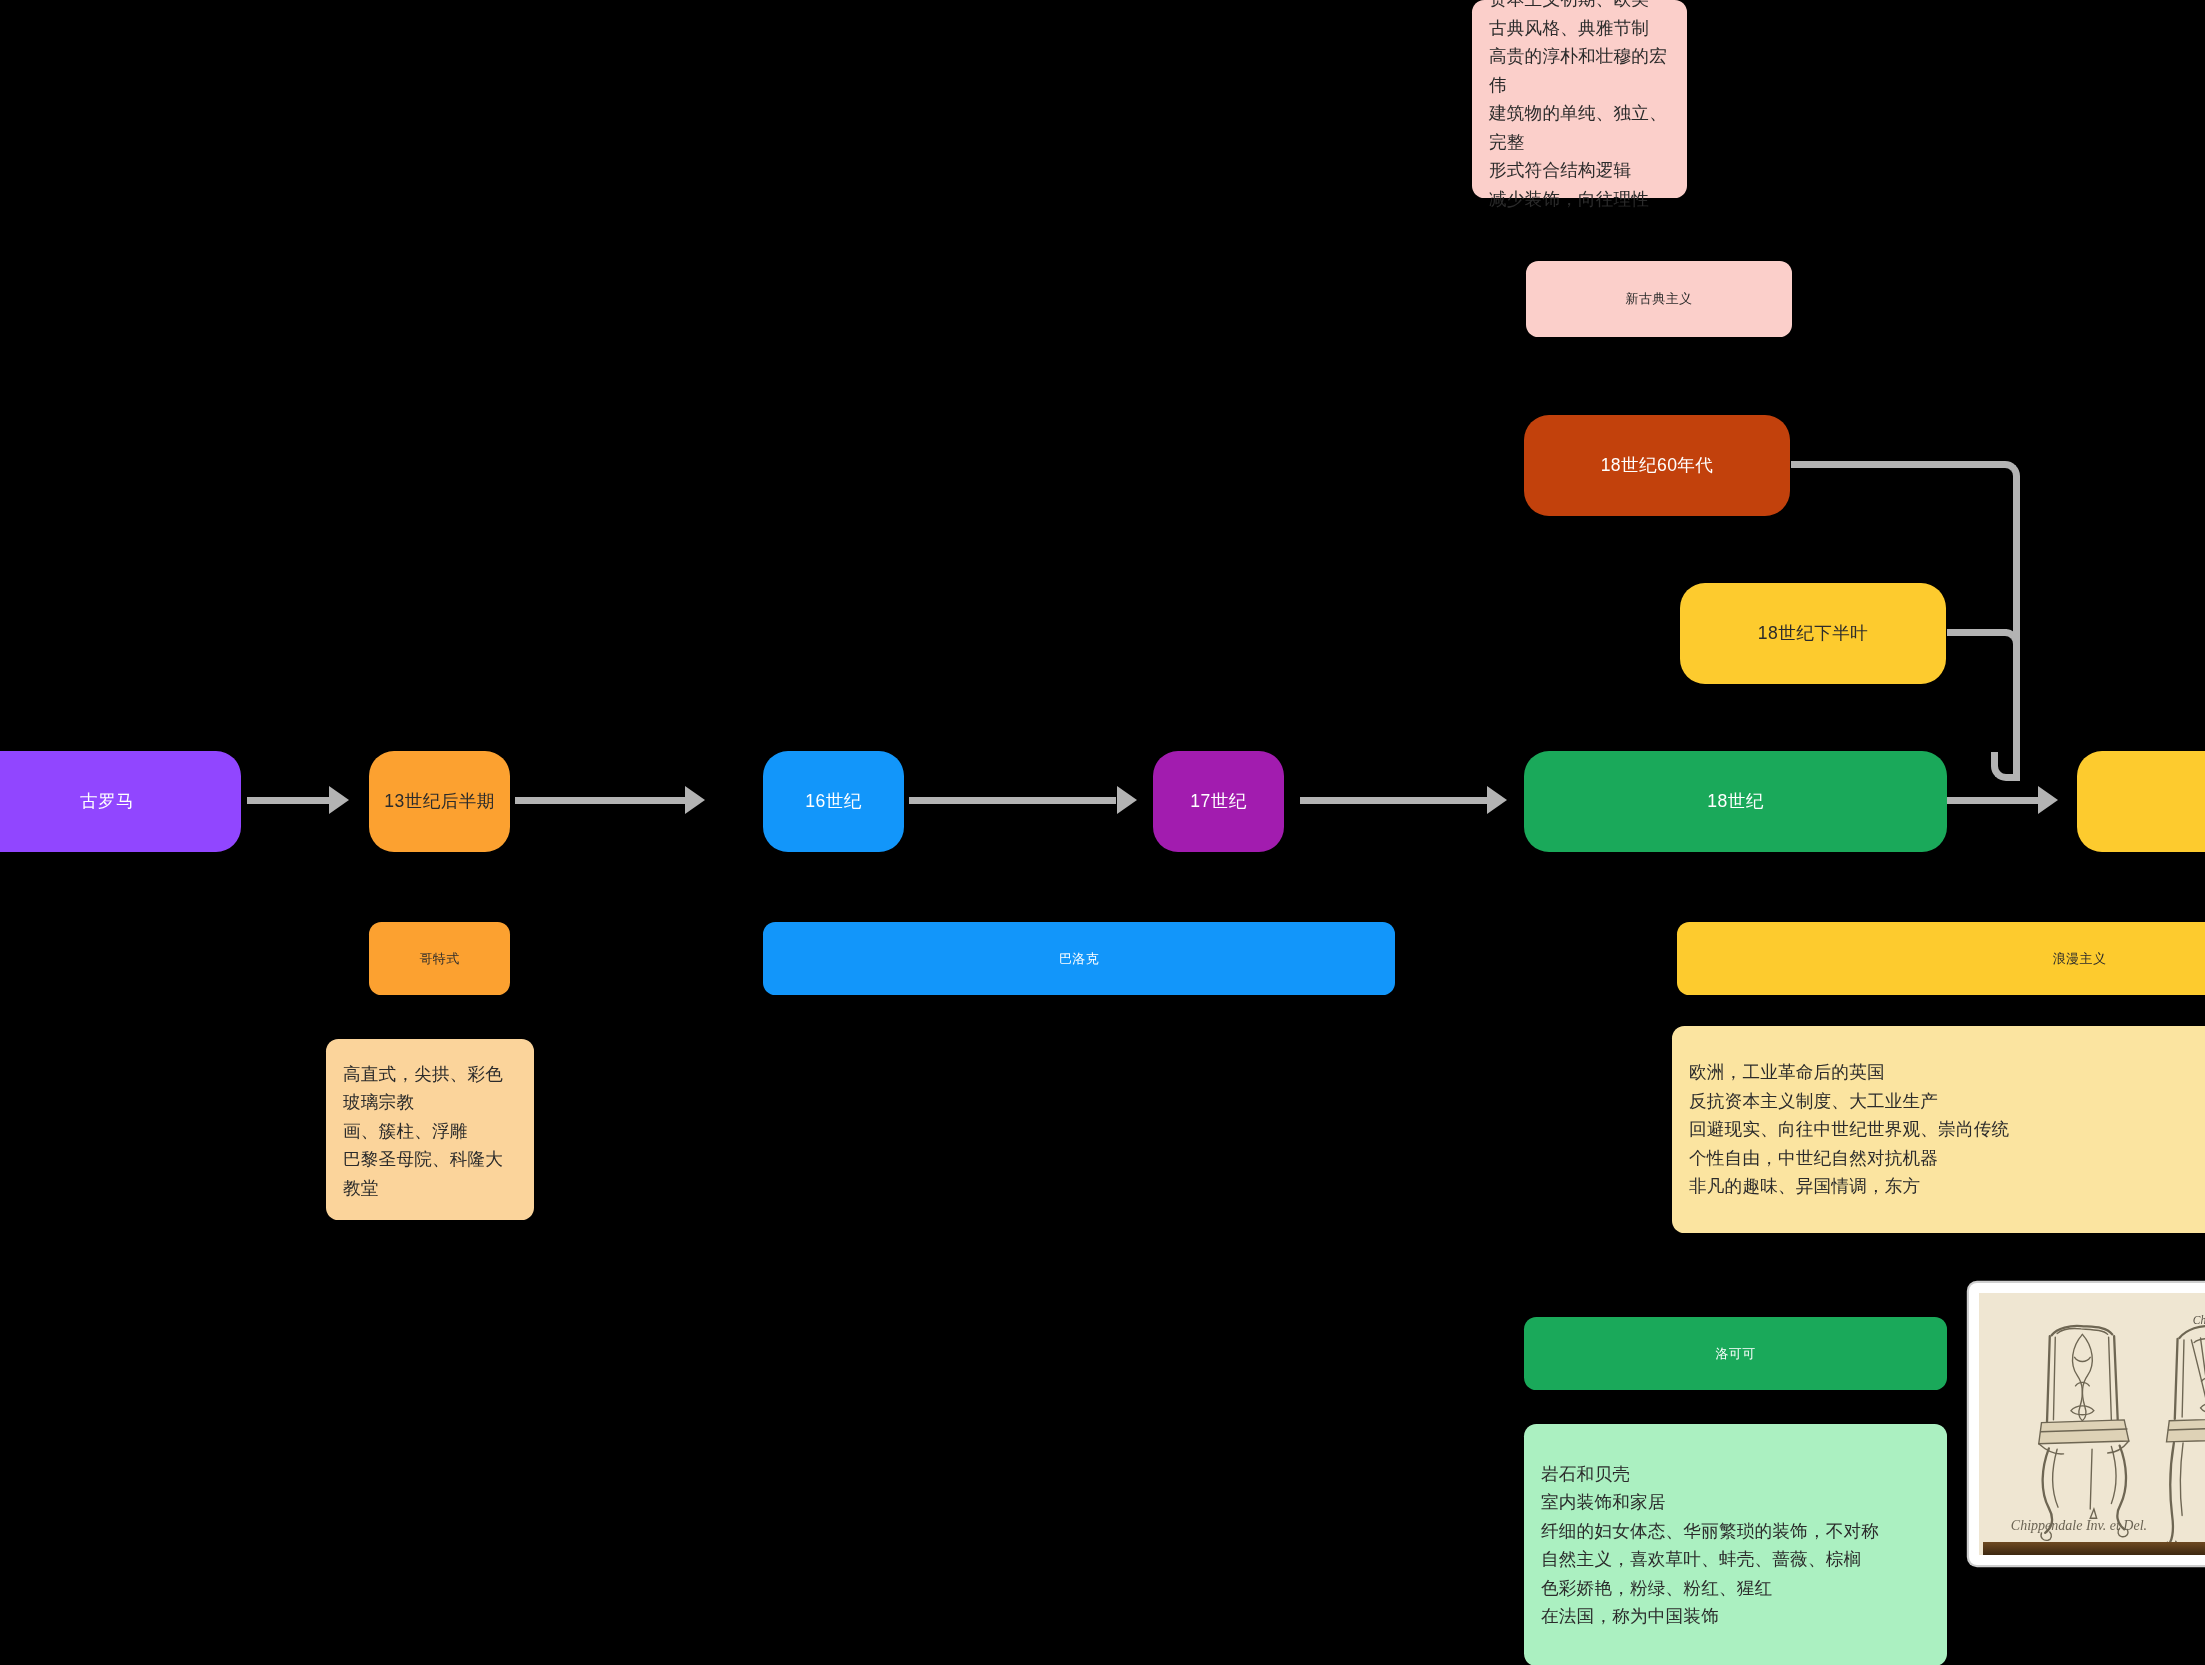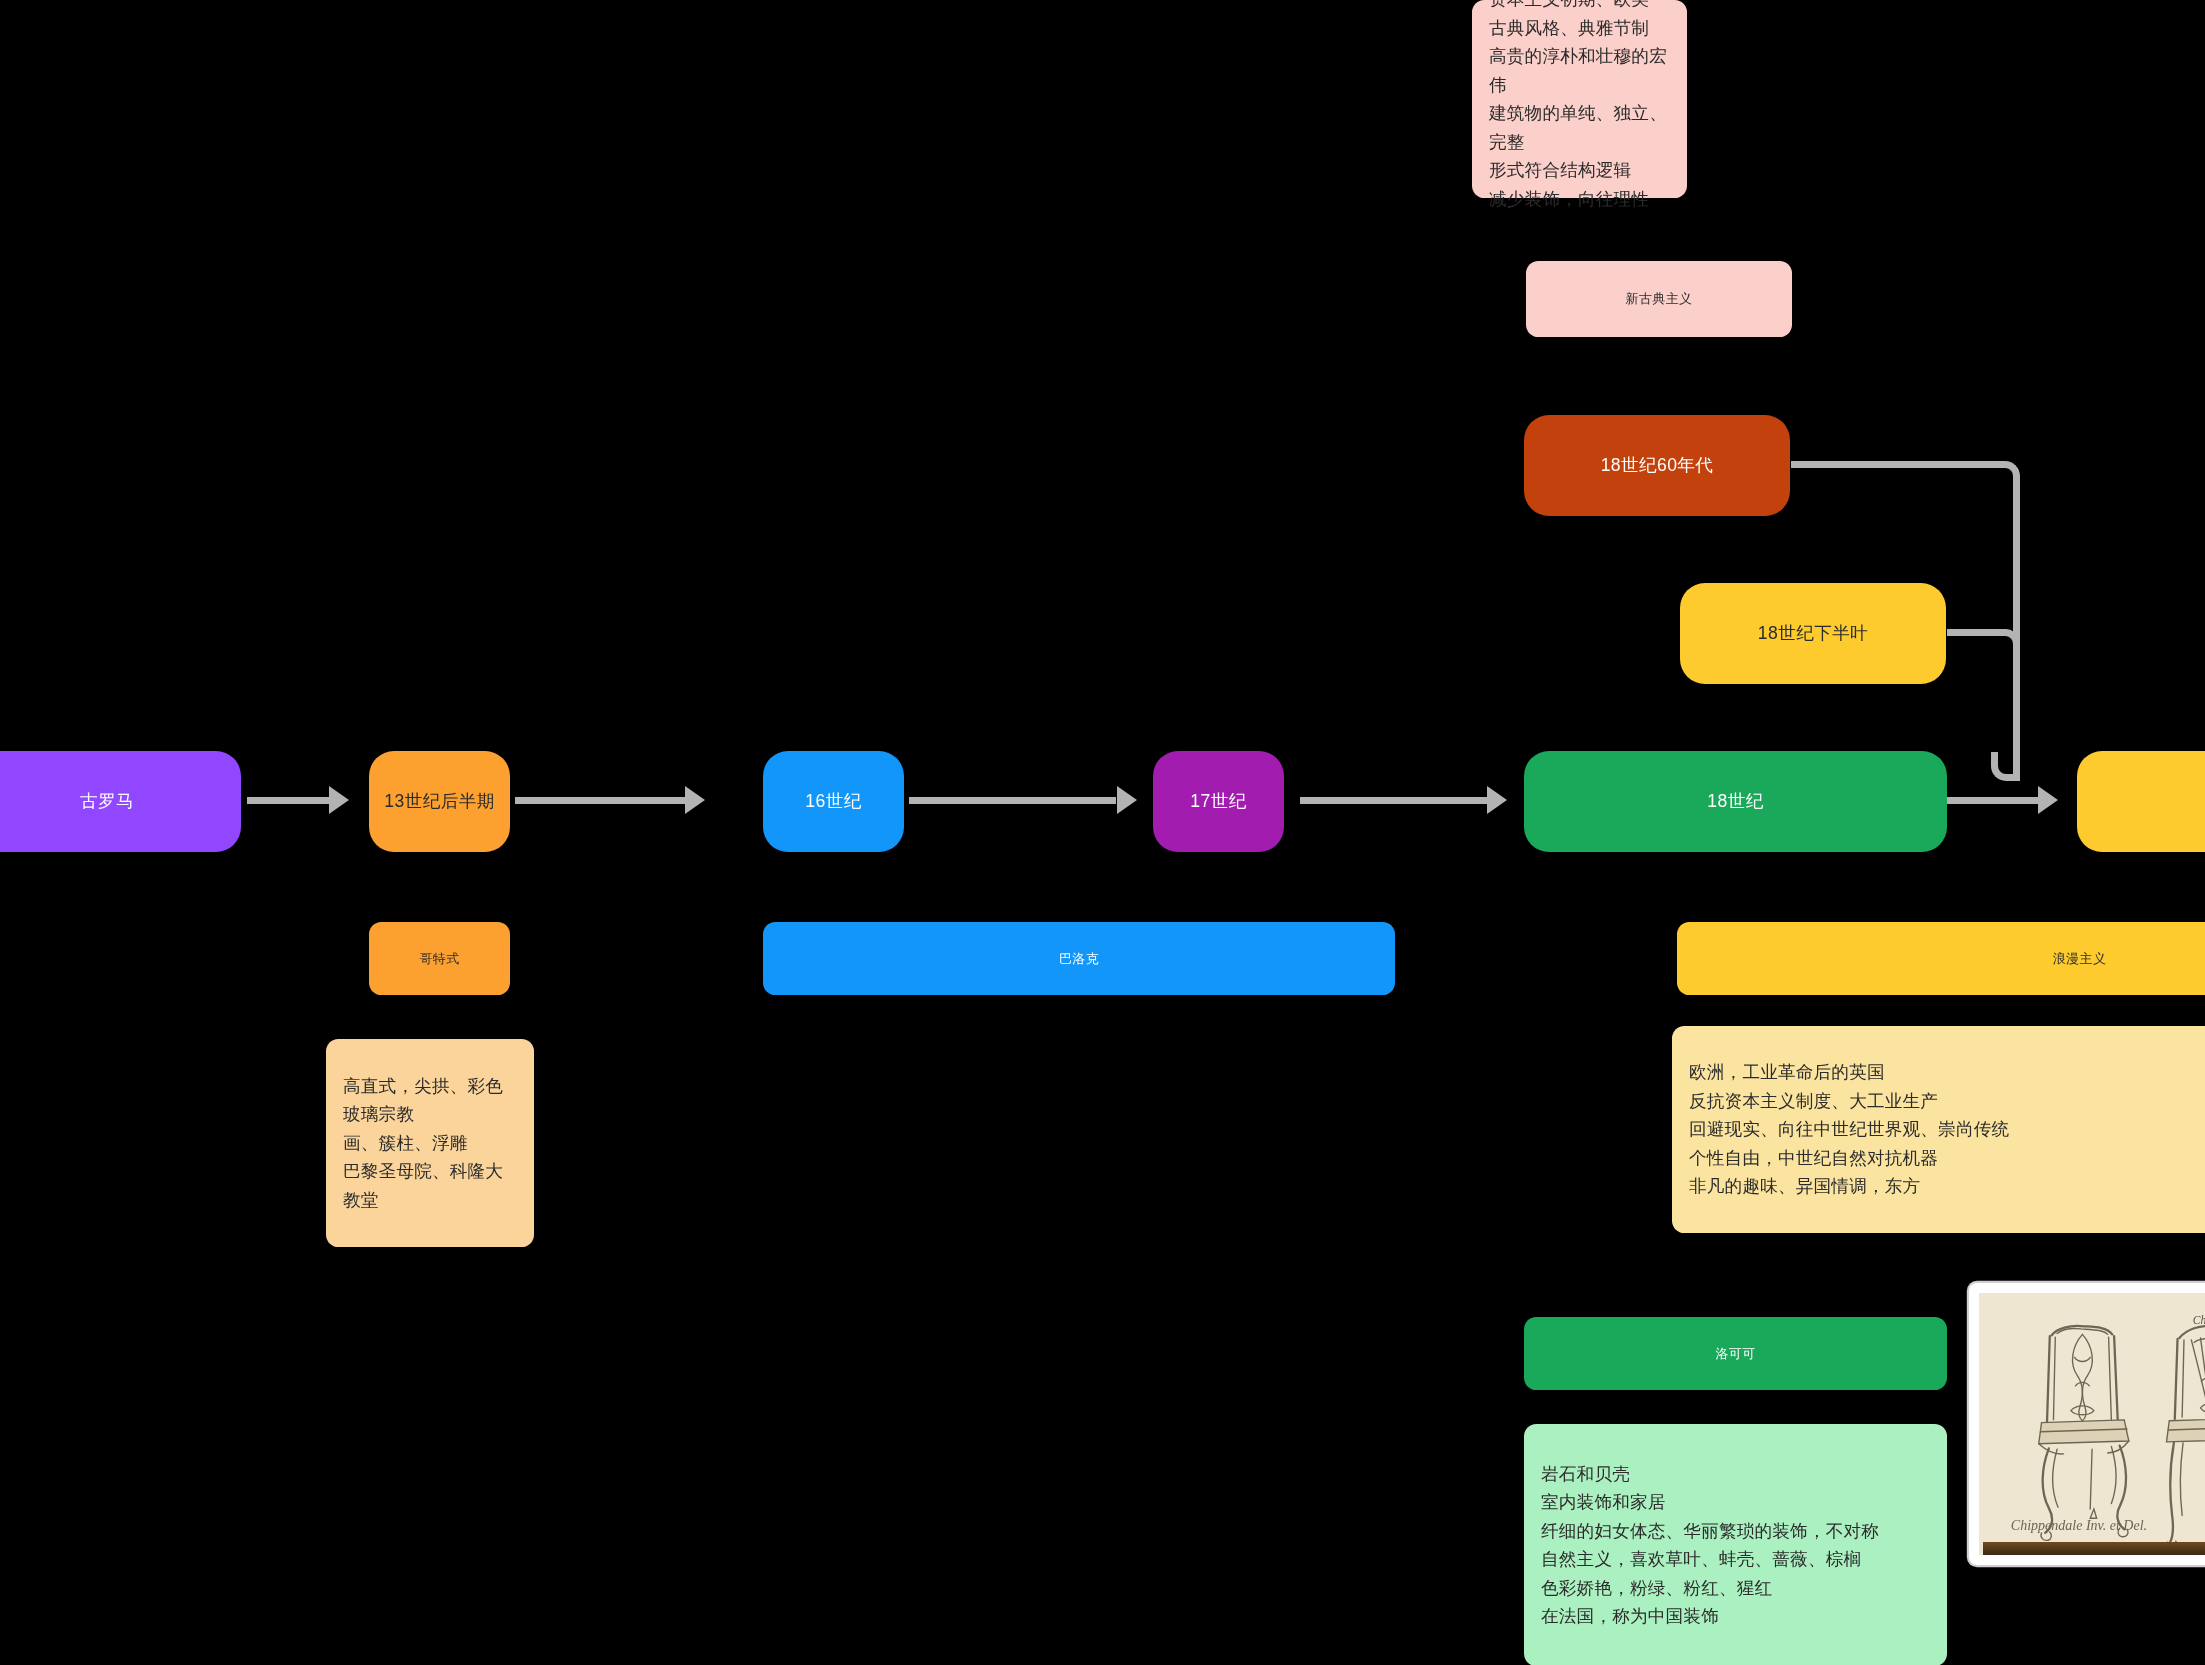--- a/index.html
+++ b/index.html
@@ -175,21 +175,21 @@
   <div class="hline" style="left: 1947px; top: 797px; width: 101px; background: rgb(179, 179, 179);"></div>
   <div class="arrowhead" style="left: 2038px; top: 786px; border-left-color: rgb(179, 179, 179);"></div>
 
   <div class="node timeline" style="left: 2077px; top: 751px; width: 378px; height: 101px; background: rgb(253, 203, 46); color: rgb(43, 43, 43);">
     
   </div>
 
   <div class="label-box" style="left: 369px; top: 922px; width: 141px; height: 73px; background: rgb(252, 161, 48); color: rgb(43, 43, 43);">
     <span>哥特式</span>
   </div>
-  <div class="panel" style="left: 326px; top: 1039px; width: 208px; height: 208px; background: rgb(251, 212, 155); color: rgb(43, 43, 43);">
+  <div class="panel" style="left: 326px; top: 1039px; width: 208px; height: 181px; background: rgb(251, 212, 155); color: rgb(43, 43, 43); justify-content: flex-end;">
     <span>高直式，尖拱、彩色玻璃宗教
 画、簇柱、浮雕
 巴黎圣母院、科隆大教堂</span>
   </div>
 
   <div class="label-box" style="left: 763px; top: 922px; width: 632px; height: 73px; background: rgb(18, 150, 250); color: rgb(255, 255, 255);">
     <span>巴洛克</span>
   </div>
 
   <div class="label-box" style="left: 1677px; top: 922px; width: 805px; height: 73px; background: rgb(253, 203, 46); color: rgb(43, 43, 43);">

